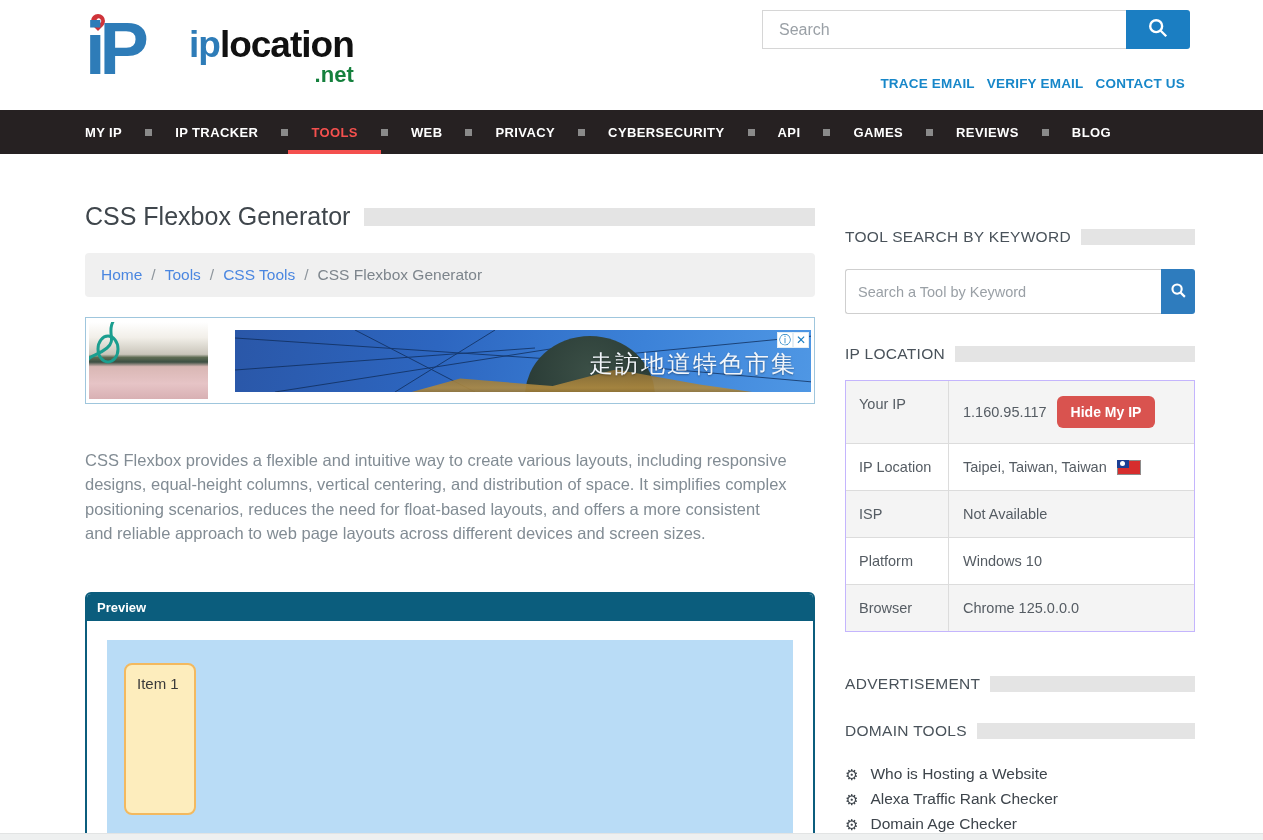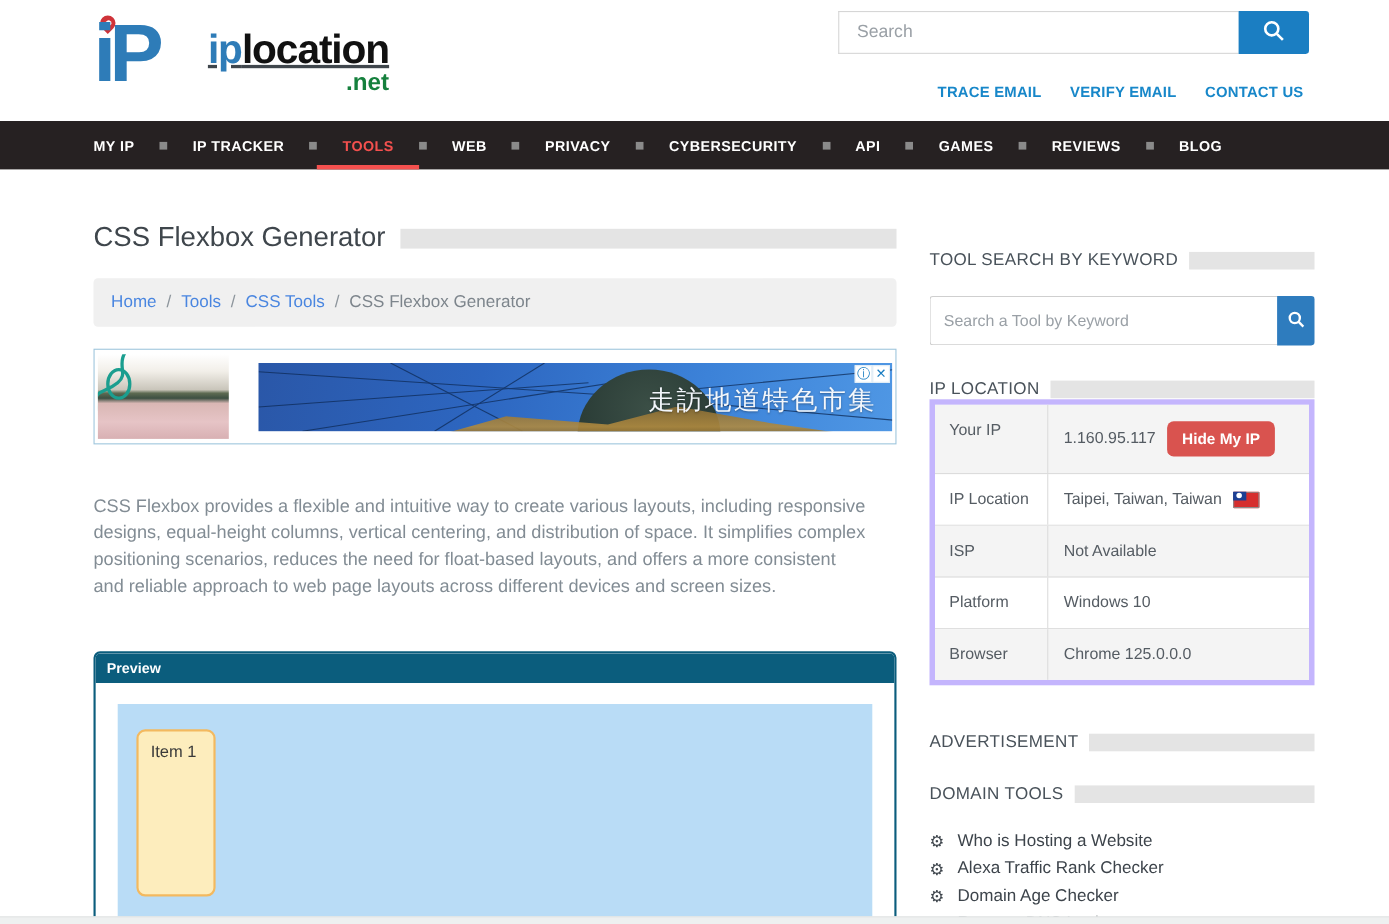--- a/index.html
+++ b/index.html
@@ -15,35 +15,35 @@
   .site-header { height:110px; background:#fff; position:relative; }
   .logo { position:absolute; left:85px; top:8px; display:flex; align-items:flex-start; cursor:pointer; }
   .logo-mark { position:relative; width:104px; height:86px; }
   .logo-mark .ip-glyph {
     position:absolute; left:0; top:4px;
     font-size:74px; font-weight:bold; letter-spacing:-6px;
     color:#2e7cb8; line-height:1;
   }
   .logo-pin { position:absolute; left:6px; top:6px; width:14px; height:14px; background:#cf3339; border-radius:50% 50% 50% 0; transform:rotate(-45deg); }
   .logo-pin::after { content:""; position:absolute; left:4.5px; top:4.5px; width:5px; height:5px; border-radius:50%; background:#fff; }
-  .logo-word { margin-top:18px; position:relative;text-decoration:underline; }
+  .logo-word { margin-top:18px; position:relative; }
   .logo-word .word-main { font-size:37px; font-weight:bold; letter-spacing:-1px; color:#111; line-height:1; }
   .logo-word .word-main .blue { color:#2e7cb8; }
   .logo-word .word-net { position:absolute; right:0; top:36px; color:#15803d; font-size:22px; font-weight:bold; }
   .header-search { position:absolute; left:762px; top:10px; display:flex; width:428px; height:39px; }
   .header-search input {
     flex:1; border:1px solid #d6d6d6; border-right:none; padding:0 16px;
     font-size:16px; color:#555; outline:none; font-family:"Liberation Sans", sans-serif;
   }
   .header-search input::placeholder { color:#9aa0a6; }
   .search-btn {
     width:64px; background:#1b7ec2; border:none; cursor:pointer;
     display:flex; align-items:center; justify-content:center; border-radius:0 3px 3px 0;
   }
-  .header-links { position:absolute; right:78px; top:76px; display:flex; gap:26px;margin-left:36px; }
+  .header-links { position:absolute; right:78px; top:76px; display:flex; gap:12px;margin-left:36px; }
   .header-links a { color:#1787c9; font-size:13.5px; font-weight:bold; text-decoration:none; letter-spacing:.2px; }
   
   .main-nav { height:44px; background:#262122; display:flex; align-items:stretch; padding-left:62px; }
   .nav-item {
     display:flex; align-items:center; padding:0 23px; color:#fff;
     font-size:13px; font-weight:bold; letter-spacing:.4px; cursor:pointer; position:relative;
   }
   .nav-item.active { color:#f4504e; }
   .nav-item.active::after { content:""; position:absolute; left:0; right:0; bottom:0; height:4px; background:#f4504e; }
   .nav-sep { width:7px; height:7px; background:#8a8a8a; align-self:center; }
@@ -109,21 +109,21 @@
   .side-heading .bar { flex:1; height:16px; background:#e4e4e4; }
   .h-toolsearch { margin-top:74px; }
   .tool-search { margin-top:23px; display:flex; height:45px; }
   .tool-search input {
     flex:1; border:1px solid #cfcfcf; border-right:none; padding:0 12px; font-size:14.5px;
     color:#555; outline:none; border-radius:3px 0 0 3px; font-family:"Liberation Sans", sans-serif;
   }
   .tool-search input::placeholder { color:#9aa0a6; }
   .tool-search .search-btn { width:34px; border-radius:0 3px 3px 0; background:#2e7cbe; }
   .h-iploc { margin-top:31px; }
-  .ip-table { border:5px solid #c4b5fd; font-size:14.5px; color:#555c63; }
+  .ip-table { margin-top:17px; border:1px solid #c4b5fd; font-size:14.5px; color:#555c63; }
   .ip-row { display:flex; border-bottom:1px solid #dcdcdc; }
   .ip-row:last-child { border-bottom:none; }
   .ip-row.alt { background:#f4f4f4; }
   .ip-row .cell-label { width:103px; padding:15px 10px 15px 13px; border-right:1px solid #dcdcdc; }
   .ip-row .cell-value { flex:1; padding:15px 10px 15px 14px; display:flex; align-items:center; gap:10px; }
   .hide-ip-btn {
     background:#d9534f; color:#fff; border:none; border-radius:6px; font-weight:bold;
     font-size:14px; padding:8px 14px; cursor:pointer; font-family:"Liberation Sans", sans-serif;
   }
   .tw-flag { width:24px; height:15px; background:#d62d2d; position:relative; display:inline-block; box-shadow:0 0 0 1px #8c8c8c inset; border-radius:1px; }

